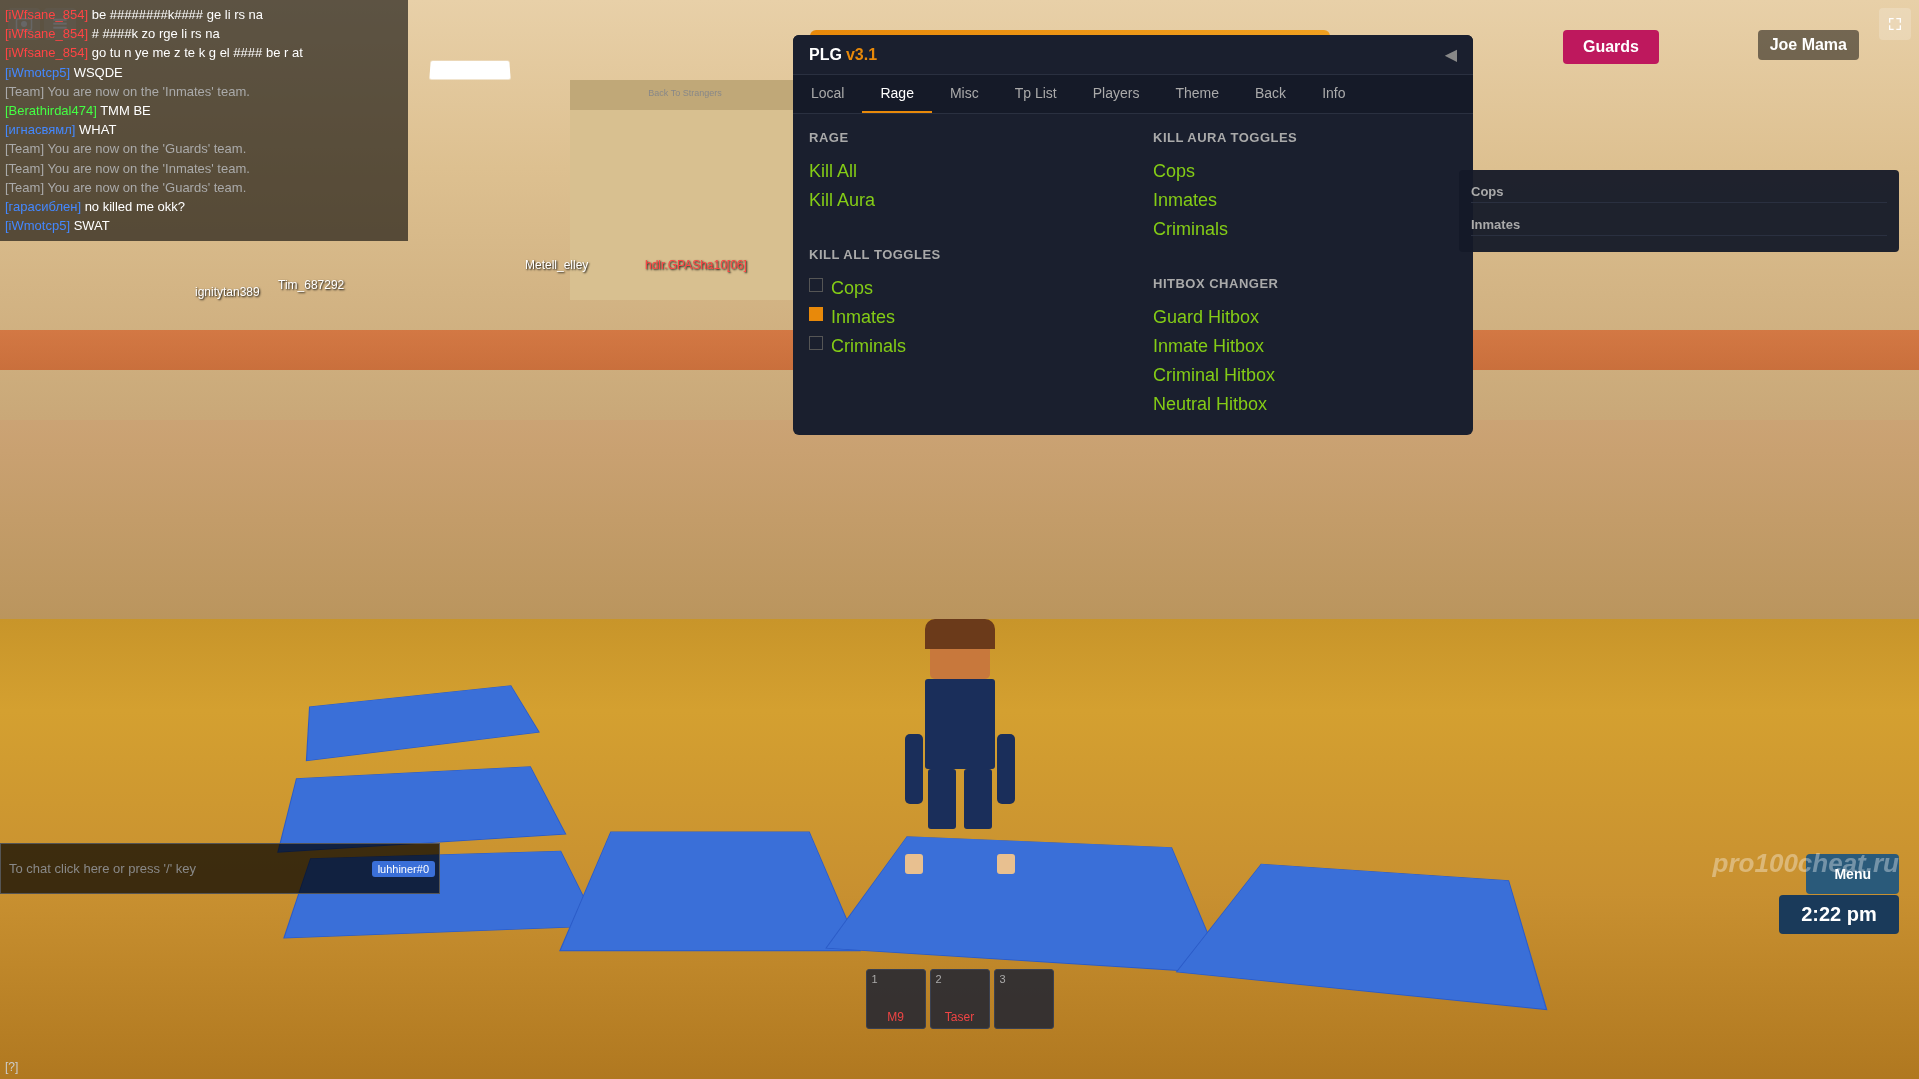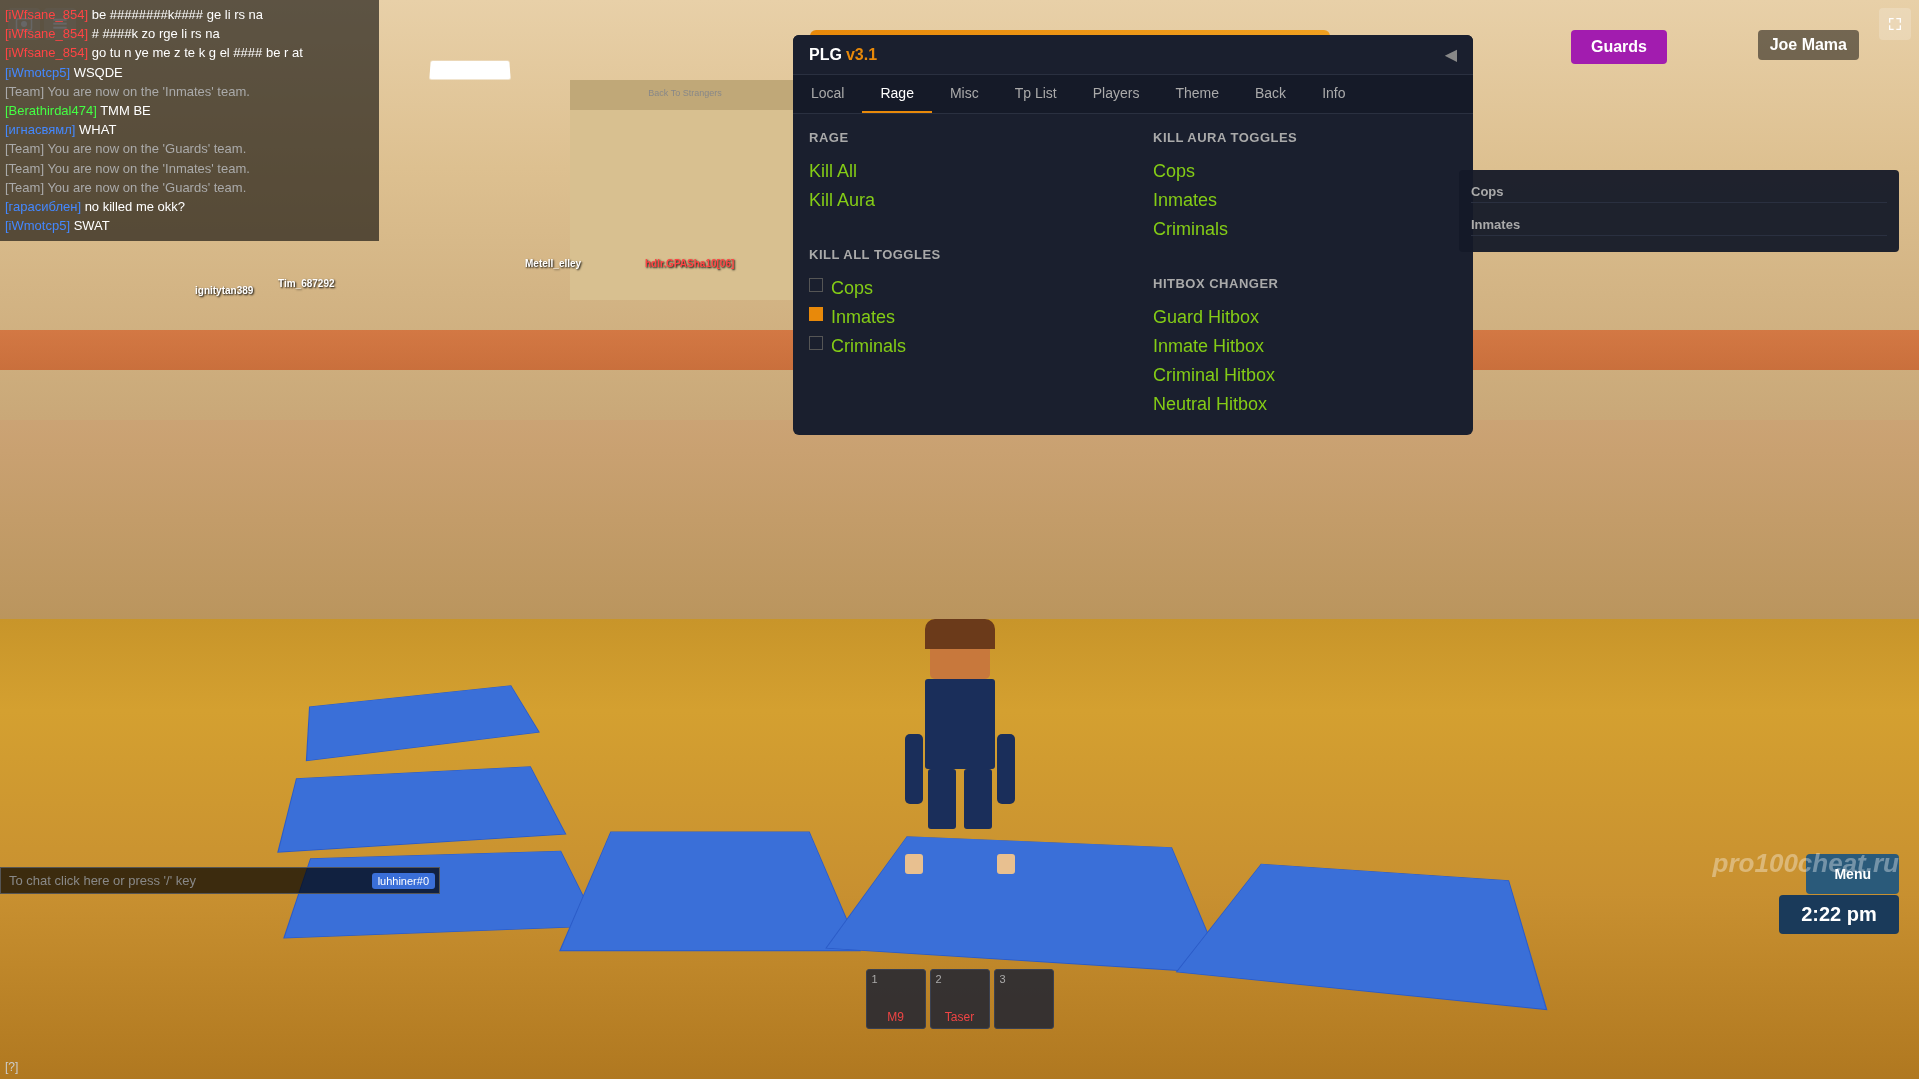--- a/index.html
+++ b/index.html
@@ -156,21 +156,21 @@
       height: 150px;
       background: #a89070;
       border: 2px solid #8a7050;
     }
 
     
     #chat-panel {
       position: absolute;
       top: 0;
       left: 0;
-      width: 379px;
+      width: 408px;
       background: rgba(0,0,0,0.6);
       padding: 5px;
       font-size: 13px;
       color: #fff;
     }
     .chat-line {
       margin: 1px 0;
       line-height: 1.4;
     }
     .chat-name-red { color: #ff4444; }
@@ -185,21 +185,21 @@
       background: rgba(0,0,0,0.7);
       border: 1px solid #555;
       display: flex;
       align-items: center;
     }
     .chat-input {
       background: transparent;
       border: none;
       color: #ccc;
       font-size: 13px;
-      padding: 5px 8px;
+      padding: 17px 8px;
       flex: 1;
       outline: none;
     }
     .chat-input::placeholder { color: #888; }
     .chat-badge {
       background: #3a6fd8;
       color: #fff;
       font-size: 11px;
       padding: 2px 6px;
       border-radius: 3px;
@@ -233,22 +233,22 @@
       padding: 4px;
       color: #ddd;
       font-size: 14px;
       border-radius: 0 0 4px 4px;
     }
 
     
     #guards-btn {
       position: absolute;
       top: 30px;
-      right: 252px;
-      background: #a21caf;
+      right: 260px;
+      background: #be185d;
       color: #fff;
       border: none;
       padding: 8px 20px;
       font-size: 16px;
       font-weight: bold;
       border-radius: 4px;
       cursor: pointer;
     }
     #player-name {
       position: absolute;
@@ -495,22 +495,22 @@
       font-size: 26px;
       font-weight: bold;
       font-style: italic;
       pointer-events: none;
     }
 
     
     .player-label {
       position: absolute;
       color: #fff;
-      font-size: 10px;
-      font-weight: bold;
+      font-size: 12px;
+      font-weight: normal;
       text-shadow: 1px 1px 2px #000;
       pointer-events: none;
     }
     .player-label.enemy { color: #ff4444; }
 
     
     #bottom-left-icon {
       position: absolute;
       bottom: 5px;
       left: 5px;

